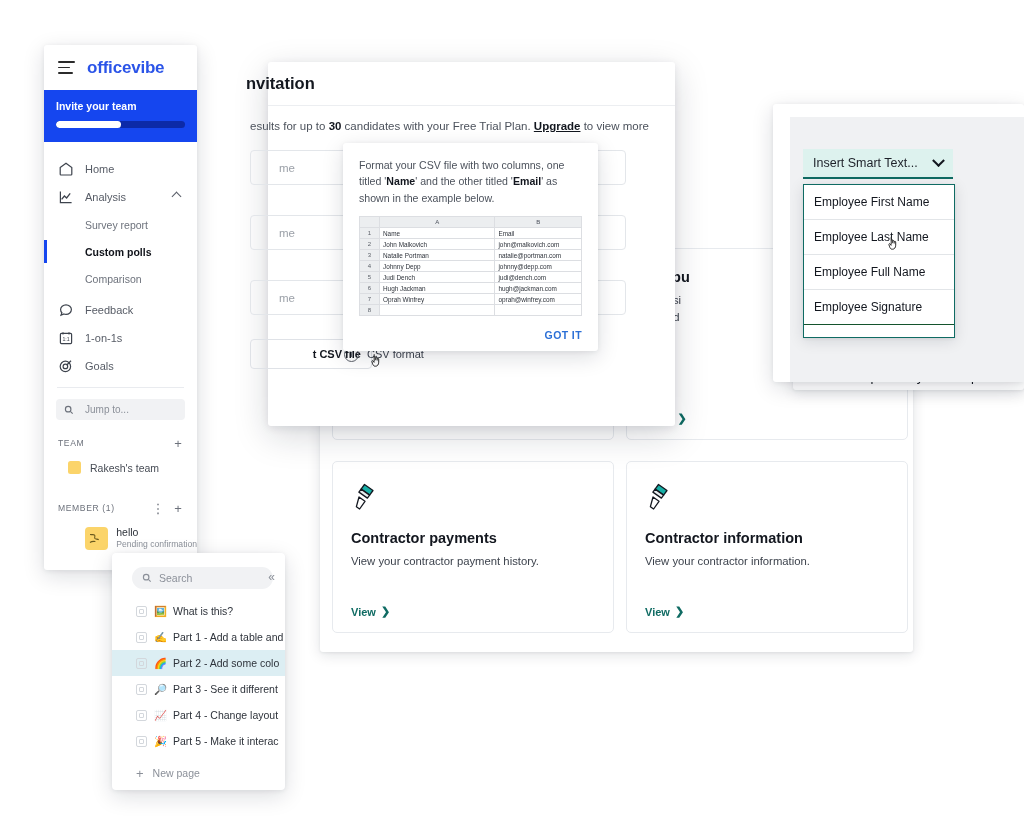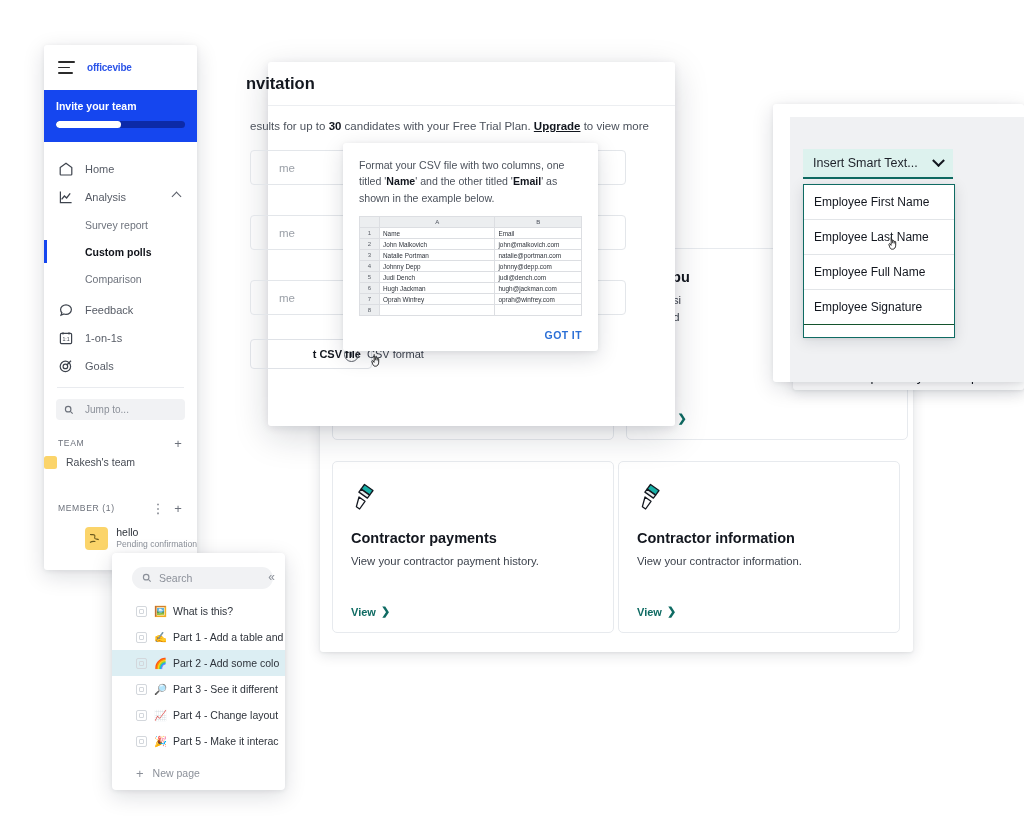--- a/index.html
+++ b/index.html
@@ -18,21 +18,21 @@
   .shadow-sm { box-shadow: 0 3px 14px rgba(16,24,40,.12), 0 1px 3px rgba(16,24,40,.07); }
 
   
   #sidebar { left:44px; top:45px; width:153px; height:525px; background:#fff; border-radius:3px; }
   #sb-head { height:45px; display:flex; align-items:center; padding-left:14px; gap:12px; }
   .hamb { width:17px; height:13px; position:relative; flex:none; }
   .hamb i { position:absolute; left:0; height:1.6px; background:#2b2b2b; border-radius:1px; }
   .hamb i:nth-child(1){ top:0; width:17px; }
   .hamb i:nth-child(2){ top:5.5px; width:12px; }
   .hamb i:nth-child(3){ top:11px; width:15px; }
-  #brand { color:#2b54e8; font-size:10px; font-weight:700; letter-spacing:-.2px; }
+  #brand { color:#2b54e8; font-size:17px; font-weight:700; letter-spacing:-.2px; }
 
   #invite-banner { position:absolute; left:0; top:45px; width:153px; height:52px; background:#1546ef; padding:10px 12px 0 12px; }
   #invite-title { color:#fff; font-size:10.5px; font-weight:700; }
   #invite-bar { margin-top:9px; height:7px; border-radius:4px; background:#0c2aa8; overflow:hidden; }
   #invite-fill { height:100%; background:#fff; border-radius:4px; }
 
   #nav { position:absolute; left:0; top:106px; width:153px; }
   .nav-row { display:flex; align-items:center; height:28px; padding-left:14px; gap:11px; position:relative; }
   .nav-row .lbl { font-size:11px; color:#575c66; }
   .nav-ico { width:16px; height:16px; flex:none; color:#3d434d; }
@@ -44,21 +44,21 @@
   .chev-up { position:absolute; right:17px; top:10px; width:7px; height:7px; border-left:1.4px solid #575c66; border-top:1.4px solid #575c66; transform:rotate(45deg); }
   #nav-div { margin:7px 13px 0 13px; height:1px; background:#e9ebef; }
 
   #jump { margin:11px 12px 0 12px; height:21px; background:#f1f2f4; border-radius:4px; display:flex; align-items:center; gap:11px; padding-left:8px; }
   #jump .lbl { font-size:10px; color:#8b9099; }
 
   .sec-head { display:flex; align-items:center; padding:0 12px 0 14px; height:26px; margin-top:10px; }
   .sec-head .lbl { font-size:8.6px; letter-spacing:.6px; color:#6d727c; font-weight:400; }
   .sec-head .sp { flex:1; }
   .ic-btn { width:14px; height:14px; display:flex; align-items:center; justify-content:center; color:#6d727c; font-size:13px; line-height:1; }
-  .team-row { display:flex; gap:9px; padding-left:0; height:23px; }
+  .team-row { display:flex; align-items:center; gap:9px; padding-left:24px; height:23px; }
   .team-sq { width:13px; height:13px; background:#fbd46a; border-radius:2.5px; flex:none; }
   .team-row .lbl { font-size:10.5px; color:#474c55; }
 
   .member-row { display:flex; align-items:center; gap:8px; padding-left:30px; margin-top:5px;justify-content:flex-end; }
   .avatar { width:23px; height:23px; border-radius:4px; background:#fbd46a; flex:none; position:relative; overflow:hidden; }
   .member-txt .n { font-size:10.5px; color:#2e333b; line-height:1.2; }
   .member-txt .s { font-size:8.6px; color:#8b9099; line-height:1.35; }
 
   
   #invite-dialog { left:268px; top:62px; width:407px; height:364px; }
@@ -96,21 +96,21 @@
   #cards-panel { left:320px; top:258px; width:593px; height:394px; background:#fff; }
   .card { position:absolute; background:#fff; border:1px solid #e7eaee; border-radius:5px; }
   .card .ttl { font-size:14.5px; font-weight:700; color:#13171f; }
   .card .desc { font-size:11.3px; line-height:1.5; color:#3d434d; margin-top:7px; }
   .card .link { position:absolute; bottom:14px; font-size:11px; font-weight:700; color:#0f6b63; display:flex; align-items:center; gap:5px; }
   .card .link .ar { font-size:11px; font-weight:700; }
   .brush { width:26px; height:30px; }
   #card-a { left:12px; top:-10px; width:282px; height:192px; padding:20px 18px; }
   #card-b { left:306px; top:-10px; width:282px; height:192px; padding:20px 18px; }
   #card-c { left:12px; top:203px; width:282px; height:172px; padding:20px 18px; }
-  #card-d { left:298px; top:203px; width:282px; height:172px; padding:20px 18px; }
+  #card-d { left:306px; top:203px; width:282px; height:172px; padding:20px 18px; }
   #card-a .link, #card-c .link, #card-d .link, #card-b .link { left:18px; }
 
   
   #smart-panel { left:773px; top:104px; width:251px; height:278px; background:#fff; }
   #smart-inner { position:absolute; left:17px; top:13px; right:0; bottom:0; background:#f0f1f3; }
   #smart-select { position:absolute; left:30px; top:45px; width:150px; height:30px; background:#ddf2ee; border-bottom:2.2px solid #0f6b63; display:flex; align-items:center; padding:0 10px; }
   #smart-select .lbl { font-size:12.5px; color:#1d2129; flex:1; }
   .chev-dn { width:9px; height:9px; border-right:2px solid #13171f; border-bottom:2px solid #13171f; transform:rotate(45deg) translate(-2px,-2px); }
   #smart-menu { position:absolute; left:30px; top:80px; width:152px; border:1.4px solid #0f6b63; background:#fff; }
   .smart-opt { height:35px; display:flex; align-items:center; padding-left:10px; border-bottom:1px solid #e2e5e8; }

